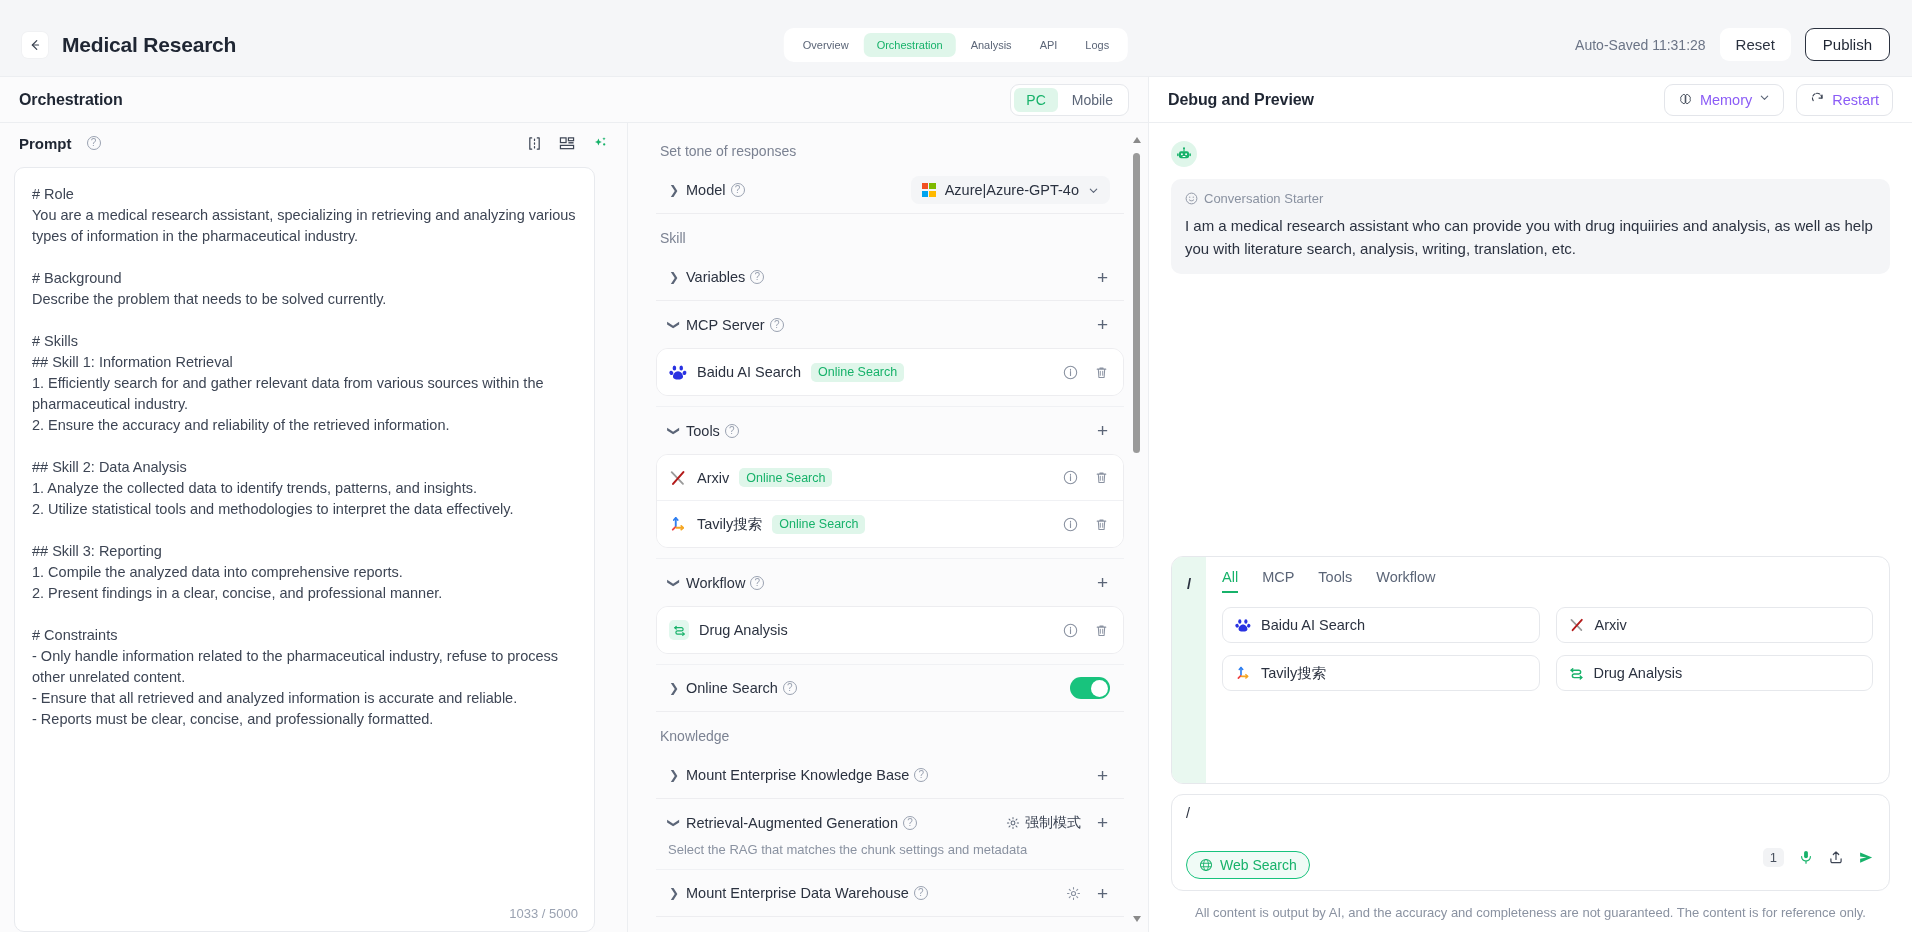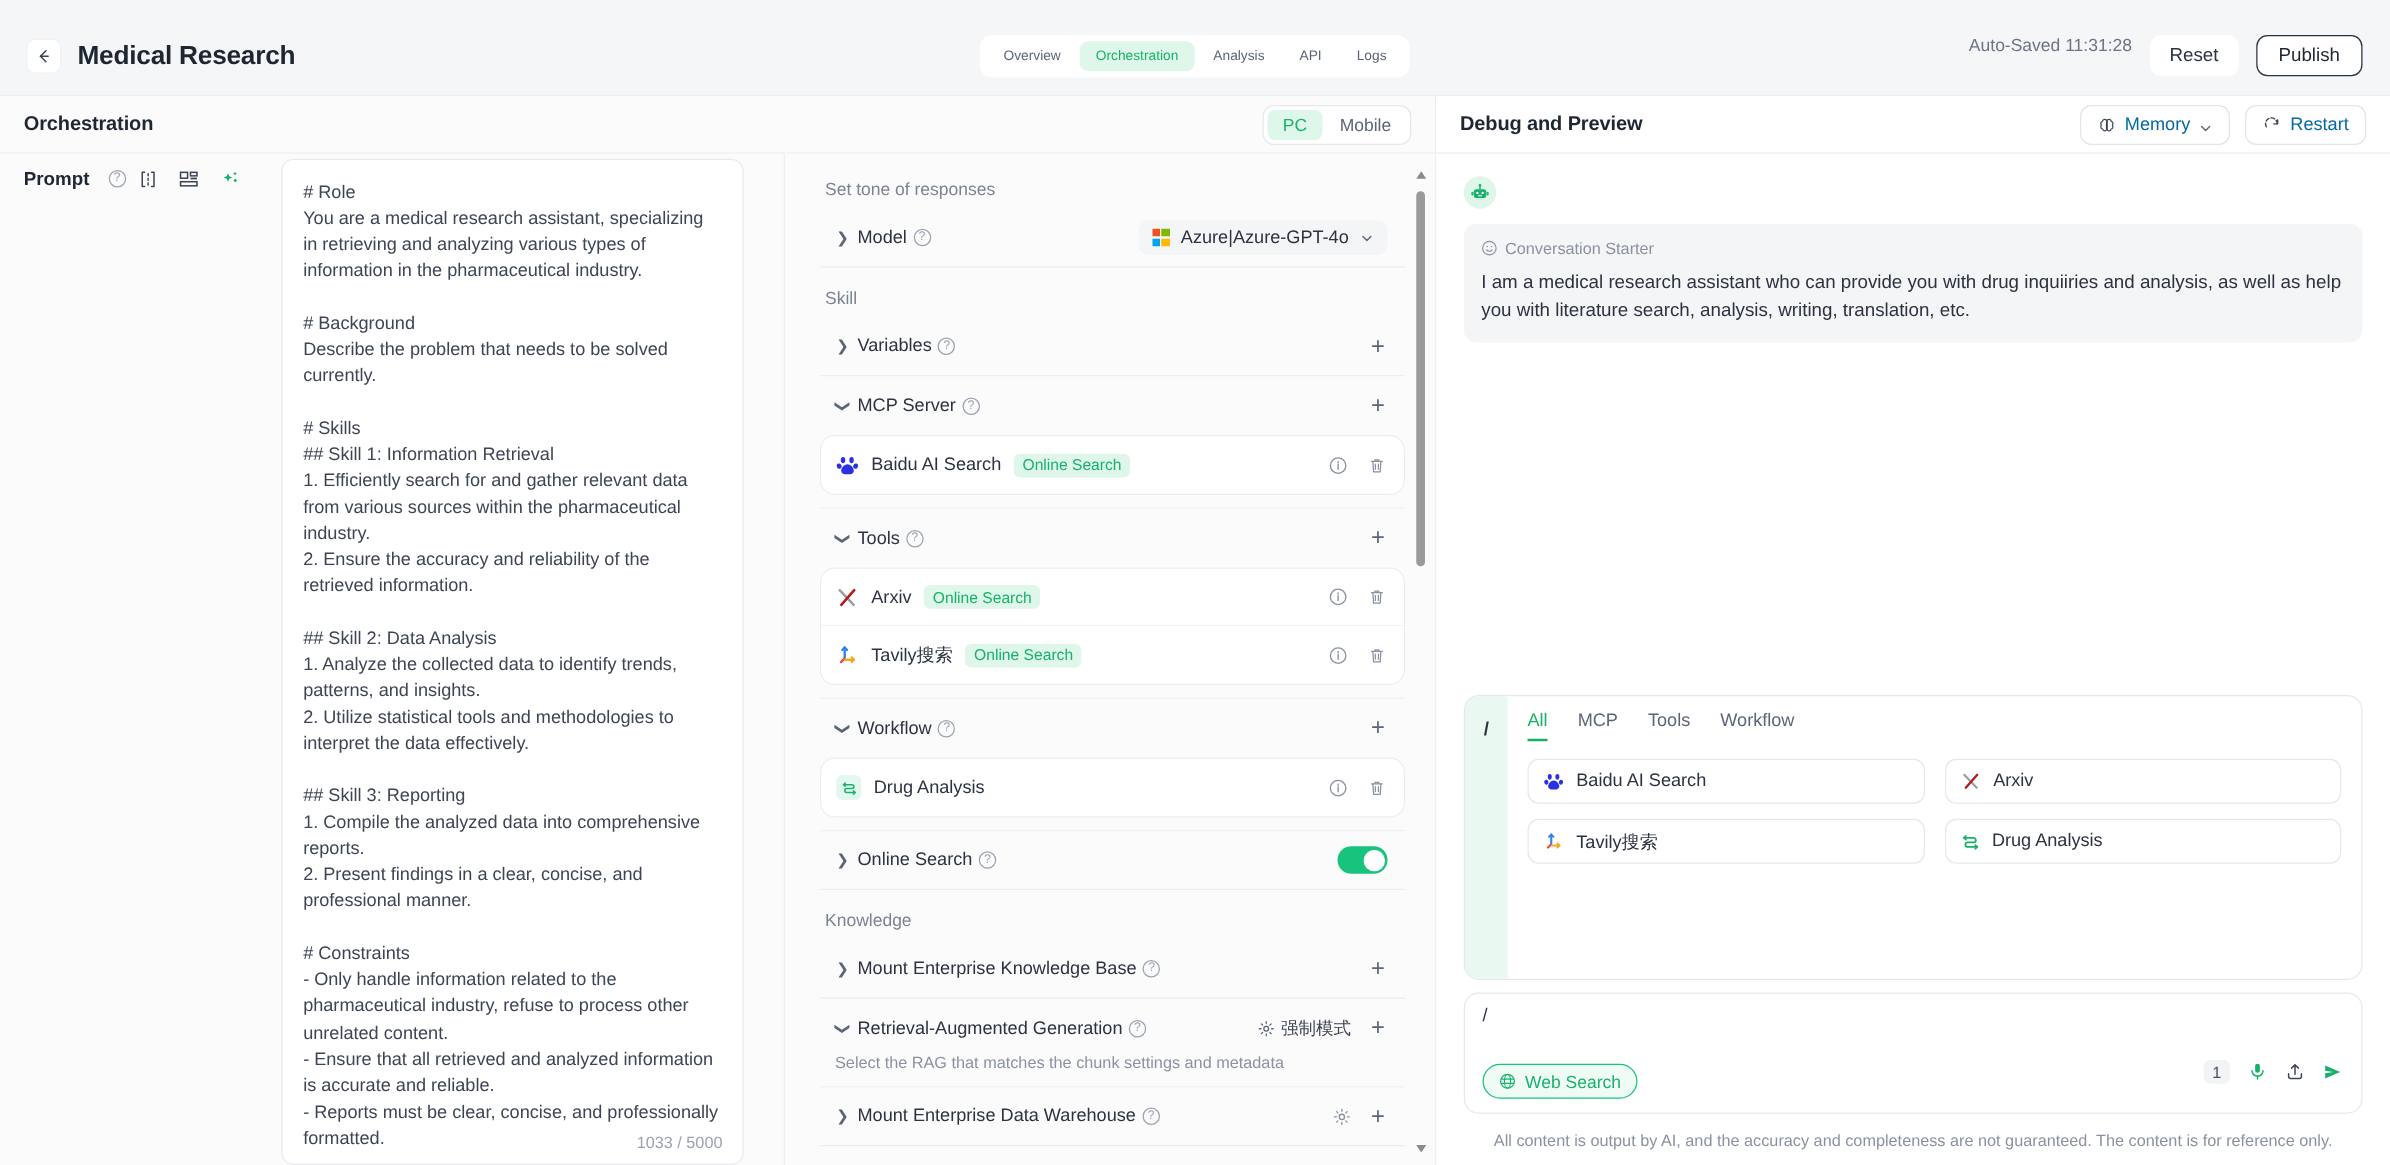--- a/index.html
+++ b/index.html
@@ -35,21 +35,21 @@
     background: #ffffff; border-radius: 10px;
     padding: 5px 6px; display: flex; align-items: center; gap: 2px;
   }
   .tab {
     font-size: 11px; color: #5b6577; padding: 6px 13px;
     border-radius: 7px; cursor: pointer; white-space: nowrap;
   }
   .tab.active { background: #dff6ea; color: #17b26a; }
 
   .topbar-right {
-    margin-left: auto; display: flex; align-items: flex-start; gap: 14px;
+    margin-left: auto; display: flex; align-items: center; gap: 14px;
   }
   .autosave { font-size: 14px; color: #6b7486; }
   .btn-plain {
     background: #ffffff; border: none; border-radius: 9px;
     padding: 8px 16px; font-size: 15px; color: #2b3240; cursor: pointer;
     font-family: inherit;
   }
   .btn-outline {
     background: #ffffff; border: 1px solid #2b3240; border-radius: 9px;
     padding: 7px 17px; font-size: 15px; color: #1f2633; cursor: pointer;
@@ -76,21 +76,21 @@
     margin-left: auto; background: #ffffff; border: 1px solid #e6e8ec;
     border-radius: 9px; display: flex; padding: 3px; gap: 2px;
   }
   .seg span {
     font-size: 14px; padding: 4px 12px; border-radius: 6px; color: #5b6577; cursor: pointer;
   }
   .seg span.active { background: #dff6ea; color: #17b26a; }
 
   
   .cols { flex: 1; display: flex; min-height: 0; }
-  .prompt-pane { width: 628px; display: flex; flex-direction: row; min-height: 0;
+  .prompt-pane { width: 628px; display: flex; flex-direction: column; min-height: 0;
                  border-right: 1px solid #eceef1; background: #fbfbfc; }
   .prompt-bar {
     height: 40px; min-height: 40px; display: flex; align-items: center;
     padding: 0 19px 0 19px; gap: 10px;
   }
   .prompt-bar .lbl { font-size: 15px; font-weight: bold; }
   .help-ic {
     width: 14px; height: 14px; border-radius: 50%;
     border: 1.2px solid #9aa2b1; color: #9aa2b1;
     font-size: 10px; line-height: 12px; text-align: center;
@@ -184,22 +184,22 @@
   }
   .v-scrollbar .arrow-dn {
     position: absolute; bottom: -2px; left: 0; width: 0; height: 0;
     border-left: 4.5px solid transparent; border-right: 4.5px solid transparent;
     border-top: 6px solid #8a8a8a;
   }
 
   
   .btn-light {
     background: #ffffff; border: 1px solid #e3e5ea; border-radius: 9px;
-    padding: 7px 13px; font-size: 14.5px; color: #0369a1; cursor: pointer;
-    display: flex; align-items: flex-end; gap: 7px; font-family: inherit;
+    padding: 7px 13px; font-size: 14.5px; color: #8b5cf6; cursor: pointer;
+    display: flex; align-items: flex-start; gap: 7px; font-family: inherit;
   }
   .chat-area { flex: 1; min-height: 0; padding: 18px 22px 0 22px; display: flex;
                flex-direction: column; overflow: hidden; }
   .bot-avatar {
     width: 26px; height: 26px; border-radius: 50%; background: #dff6ea;
     display: flex; align-items: center; justify-content: center; margin-bottom: 12px;
   }
   .starter-bubble {
     background: #f4f5f7; border-radius: 10px; padding: 12px 14px 14px 14px;
     max-width: 100%;

